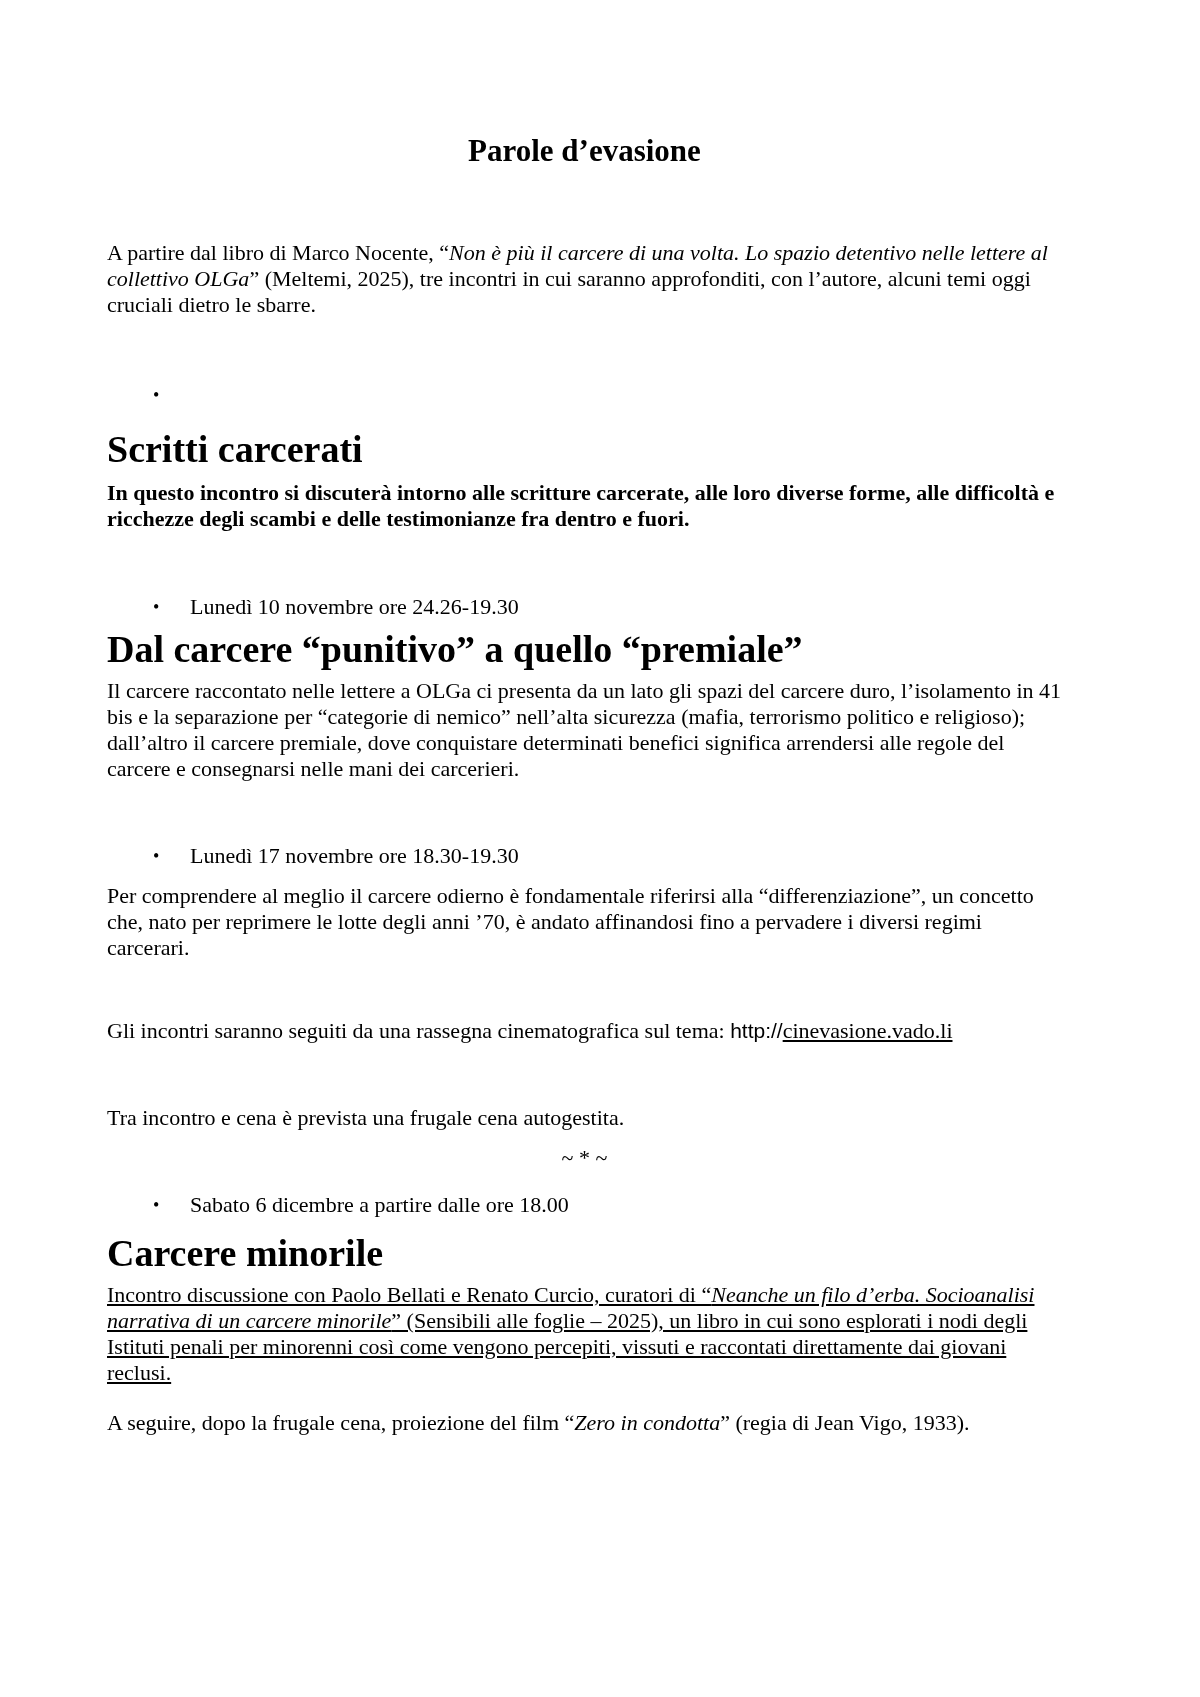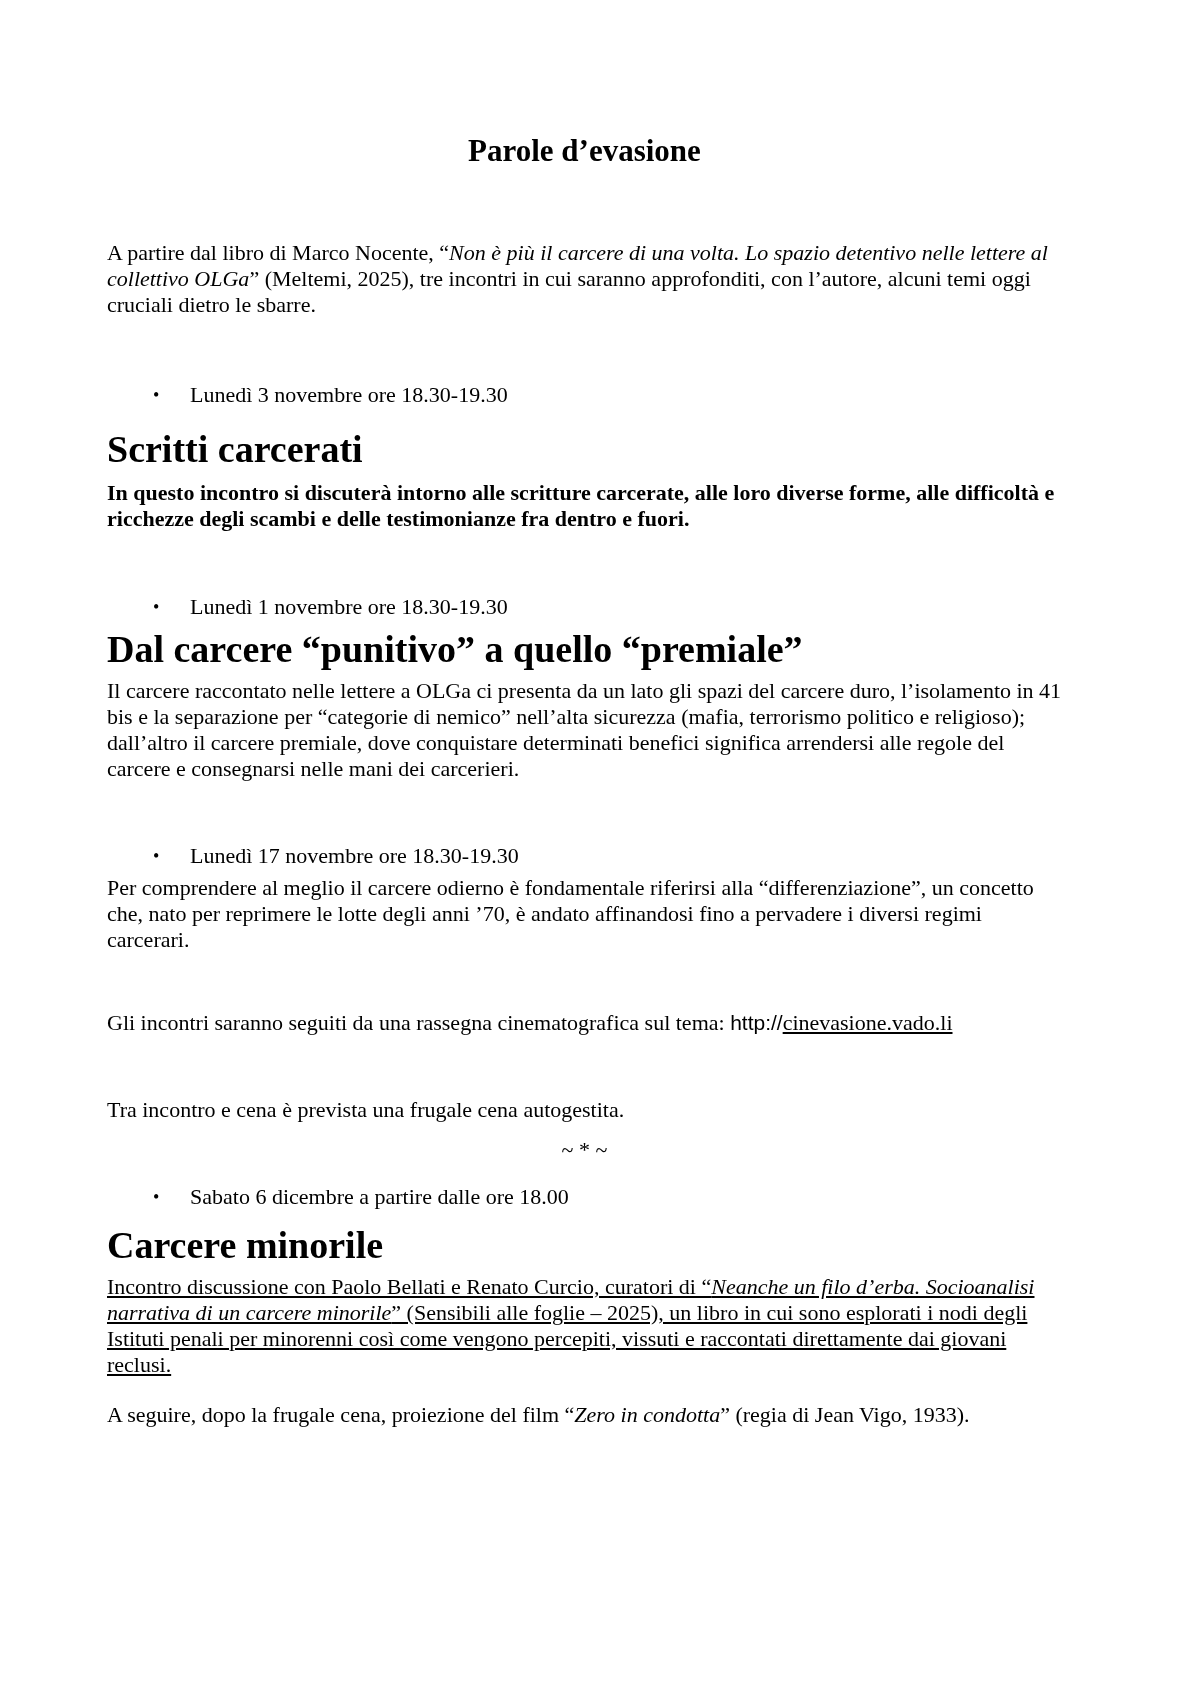--- a/index.html
+++ b/index.html
@@ -52,21 +52,21 @@
     line-height: 46px;
     margin: 0;
   }
   .h-1 { margin-top: 18px; }
   .h-2 { margin-top: 6px; }
   .h-3 { margin-top: 12px; }
   .h-4 { margin-top: 12px; }
 
   .body-1 { margin-top: 8px; font-weight: bold; }
   .body-2 { margin-top: 6px; }
-  .body-3 { margin-top: 6px; }
+  .body-3 { margin-top: 14px; }
   .body-4 { margin-top: 6px; text-decoration: underline; }
 
   .film-note   { margin-top: 57px; }
   .dinner-note { margin-top: 61px; }
   .separator   { margin-top: 14px; text-align: center; }
   .film-line   { margin-top: 24px; }
 
   .footer {
     margin-top: 55px;
     display: flex;
@@ -82,28 +82,27 @@
 
 <div class="page">
   <div class="content">
 
     <div class="doc-title">Parole d’evasione</div>
 
     <p class="para intro"><span>A partire dal libro di Marco Nocente, “</span><span class="it">Non è più il carcere di una volta. Lo spazio detentivo nelle lettere al collettivo OLGa</span><span>” (Meltemi, 2025), tre incontri in cui saranno approfonditi, con l’autore, alcuni temi oggi cruciali dietro le sbarre.</span></p>
 
     <div class="bullet bullet-1">
       <span class="marker">•</span>
-      <span>Lunedì 3 novembre ore 18.30-19.30</span>
     </div>
     <div class="heading h-1">Scritti carcerati</div>
     <p class="para body-1"><span>In questo incontro si discuterà intorno alle scritture carcerate, alle loro diverse forme, alle difficoltà e ricchezze degli scambi e delle testimonianze fra dentro e fuori.</span></p>
 
     <div class="bullet bullet-2">
       <span class="marker">•</span>
-      <span>Lunedì 1 novembre ore 18.30-19.30</span>
+      <span>Lunedì 10 novembre ore 24.26-19.30</span>
     </div>
     <div class="heading h-2">Dal carcere “punitivo” a quello “premiale”</div>
     <p class="para body-2"><span>Il carcere raccontato nelle lettere a OLGa ci presenta da un lato gli spazi del carcere duro, l’isolamento in 41 bis e la separazione per “categorie di nemico” nell’alta sicurezza (mafia, terrorismo politico e religioso); dall’altro il carcere premiale, dove conquistare determinati benefici significa arrendersi alle regole del carcere e consegnarsi nelle mani dei carcerieri.</span></p>
 
     <div class="bullet bullet-3">
       <span class="marker">•</span>
       <span>Lunedì 17 novembre ore 18.30-19.30</span>
     </div>
     <p class="para body-3"><span>Per comprendere al meglio il carcere odierno è fondamentale riferirsi alla “differenziazione”, un concetto che, nato per reprimere le lotte degli anni ’70, è andato affinandosi fino a pervadere i diversi regimi carcerari.</span></p>
 

